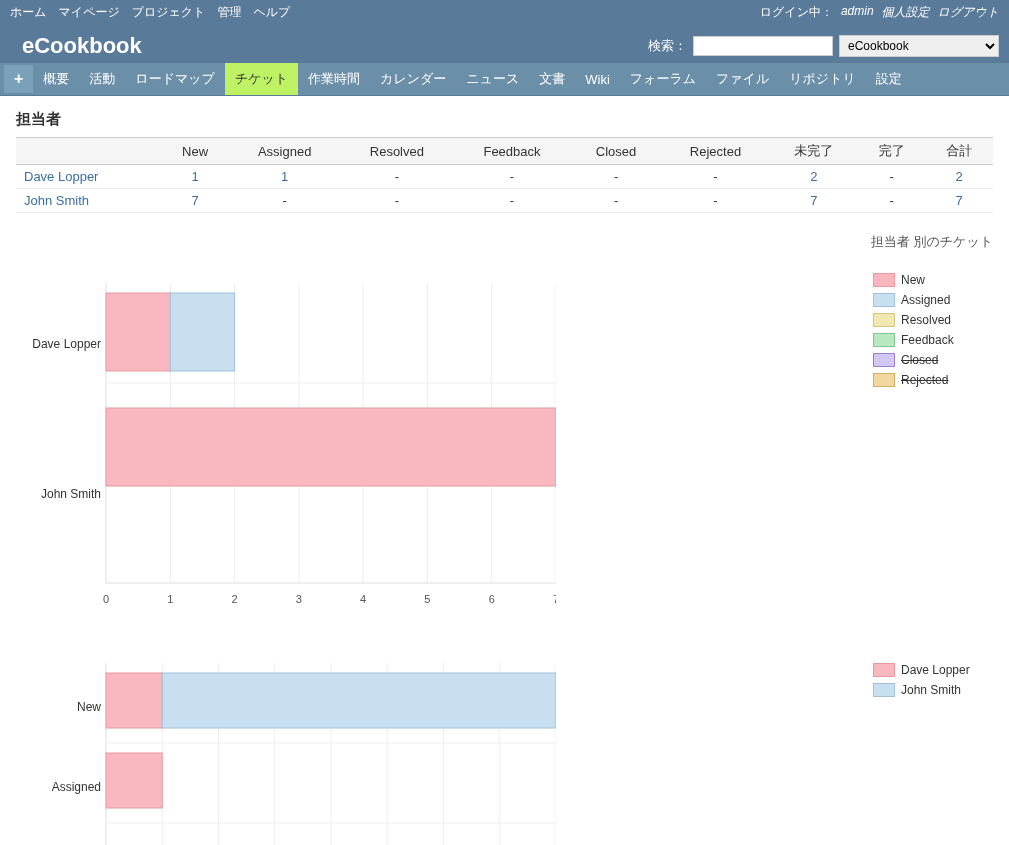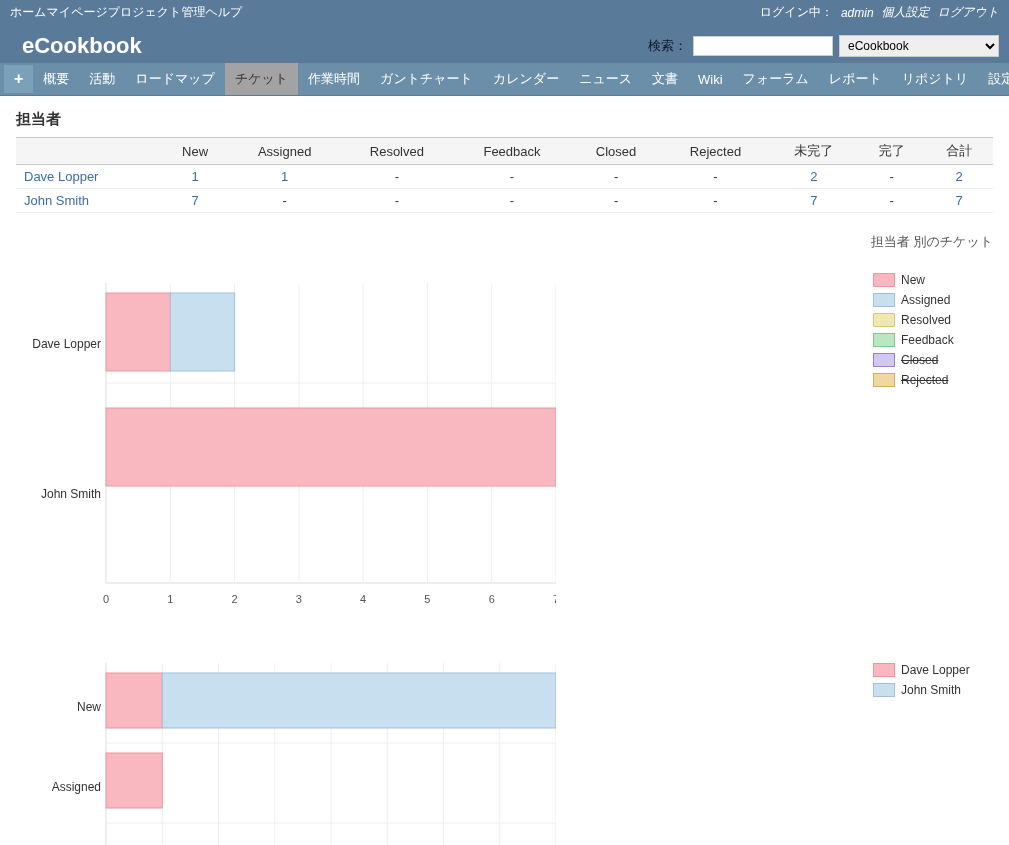--- a/index.html
+++ b/index.html
@@ -8,41 +8,41 @@
     
     .top-bar {
       background: #5a7a9a;
       color: #fff;
       display: flex;
       align-items: center;
       justify-content: space-between;
       padding: 4px 10px;
       font-size: 12px;
     }
-    .top-bar-left { display: flex; }
+    .top-bar-left { display: flex; gap: 12px; }
     .top-bar-left a { color: #fff; text-decoration: none; font-size: 12px; }
-    .top-bar-right { display: flex; align-items: center; gap: 8px; font-size: 12px; }
+    .top-bar-right { display: flex; gap: 8px; font-size: 12px; }
     .top-bar-right a { color: #fff; text-decoration: none; font-style: italic; }
 
     
     .header {
       background: #5a7a9a;
       color: #fff;
       display: flex;
       align-items: center;
       justify-content: space-between;
       padding: 8px 10px 4px 22px;
     }
     .logo {
       font-size: 22px;
       font-weight: bold;
       color: #fff;
     }
     .search-area { display: flex; align-items: center; gap: 6px; font-size: 13px; }
-    .search-area label { color: #0f172a; text-align: center; }
+    .search-area label { color: #ffffff; text-align: center; }
     .search-area input {
       border: 1px solid #ccc;
       padding: 2px 6px;
       font-size: 12px;
       width: 140px;
     }
     .search-area select {
       border: 1px solid #ccc;
       padding: 2px 4px;
       font-size: 12px;
@@ -59,21 +59,21 @@
     }
     .nav-item {
       color: #fff;
       padding: 7px 10px;
       cursor: pointer;
       font-size: 13px;
       text-decoration: none;
       white-space: nowrap;
     }
     .nav-item.active {
-      background: #a3a3a3;
+      background: #bef264;
       color: #333;
     }
     .nav-plus {
       background: #7aa0ba;
       color: #fff;
       border: none;
       padding: 5px 10px;
       font-size: 16px;
       cursor: pointer;
       font-weight: bold;
@@ -188,27 +188,26 @@
   </div>
 </div>
 
 <div class="nav">
   <button class="nav-plus">+</button>
   <a class="nav-item">概要</a>
   <a class="nav-item">活動</a>
   <a class="nav-item">ロードマップ</a>
   <a class="nav-item active">チケット</a>
   <a class="nav-item">作業時間</a>
-  <a class="nav-item">ガントチャート</a>
   <a class="nav-item">カレンダー</a>
   <a class="nav-item">ニュース</a>
   <a class="nav-item">文書</a>
   <a class="nav-item">Wiki</a>
   <a class="nav-item">フォーラム</a>
-  <a class="nav-item">レポート</a>
+  <a class="nav-item">ファイル</a>
   <a class="nav-item">リポジトリ</a>
   <a class="nav-item">設定</a>
 </div>
 
 <div class="content">
 
   <div class="section-title">担当者</div>
 
   <table class="data-table">
     <thead>

